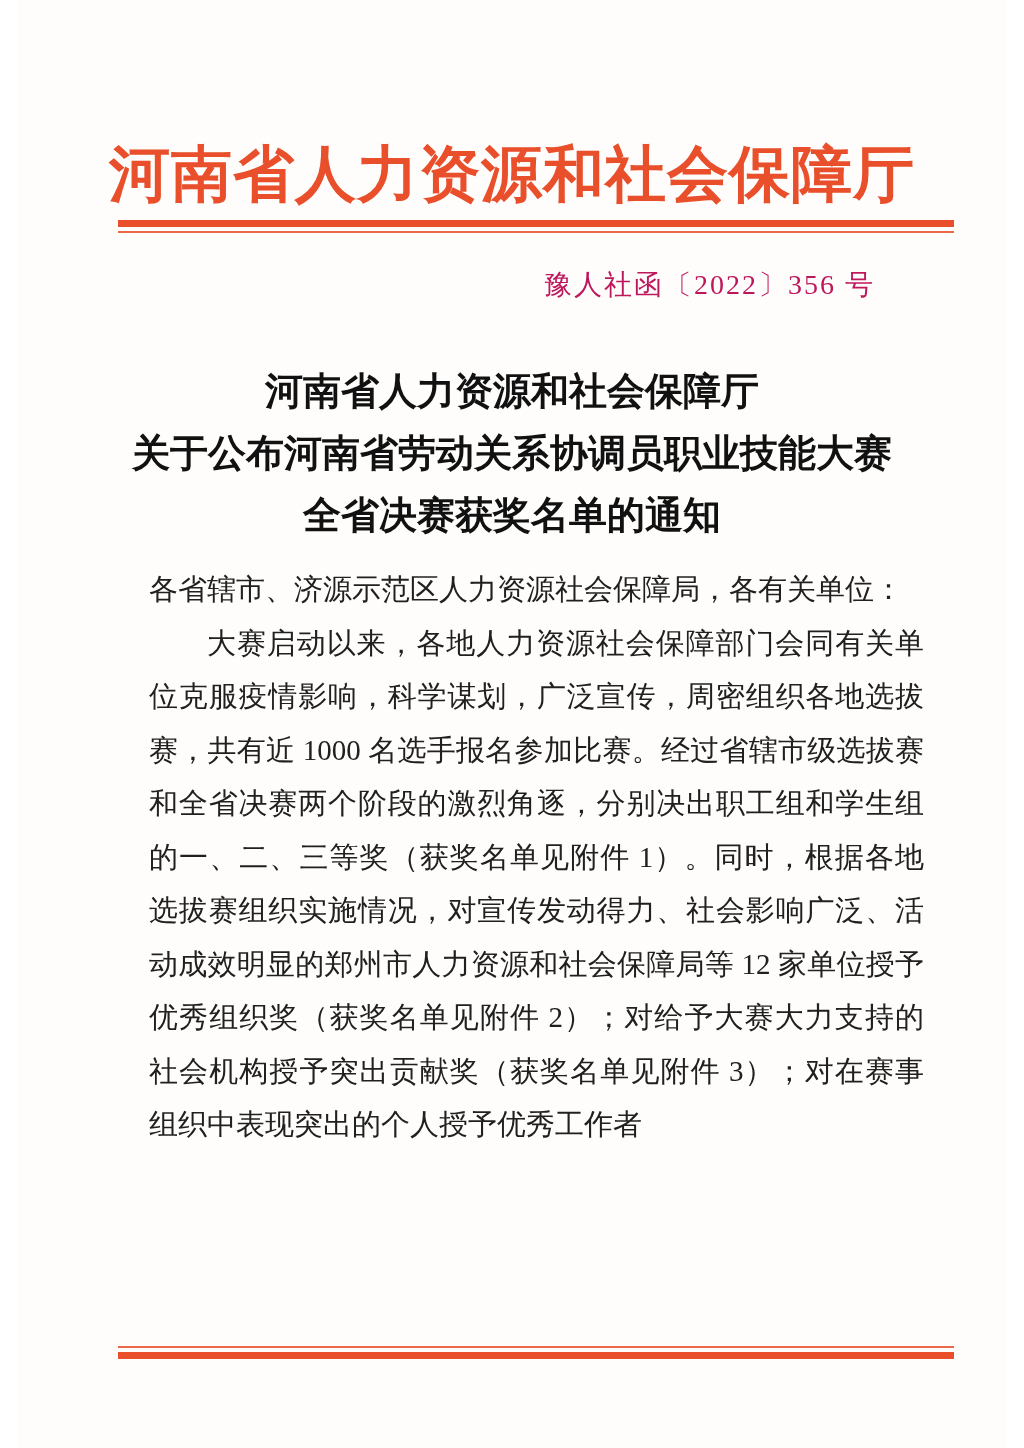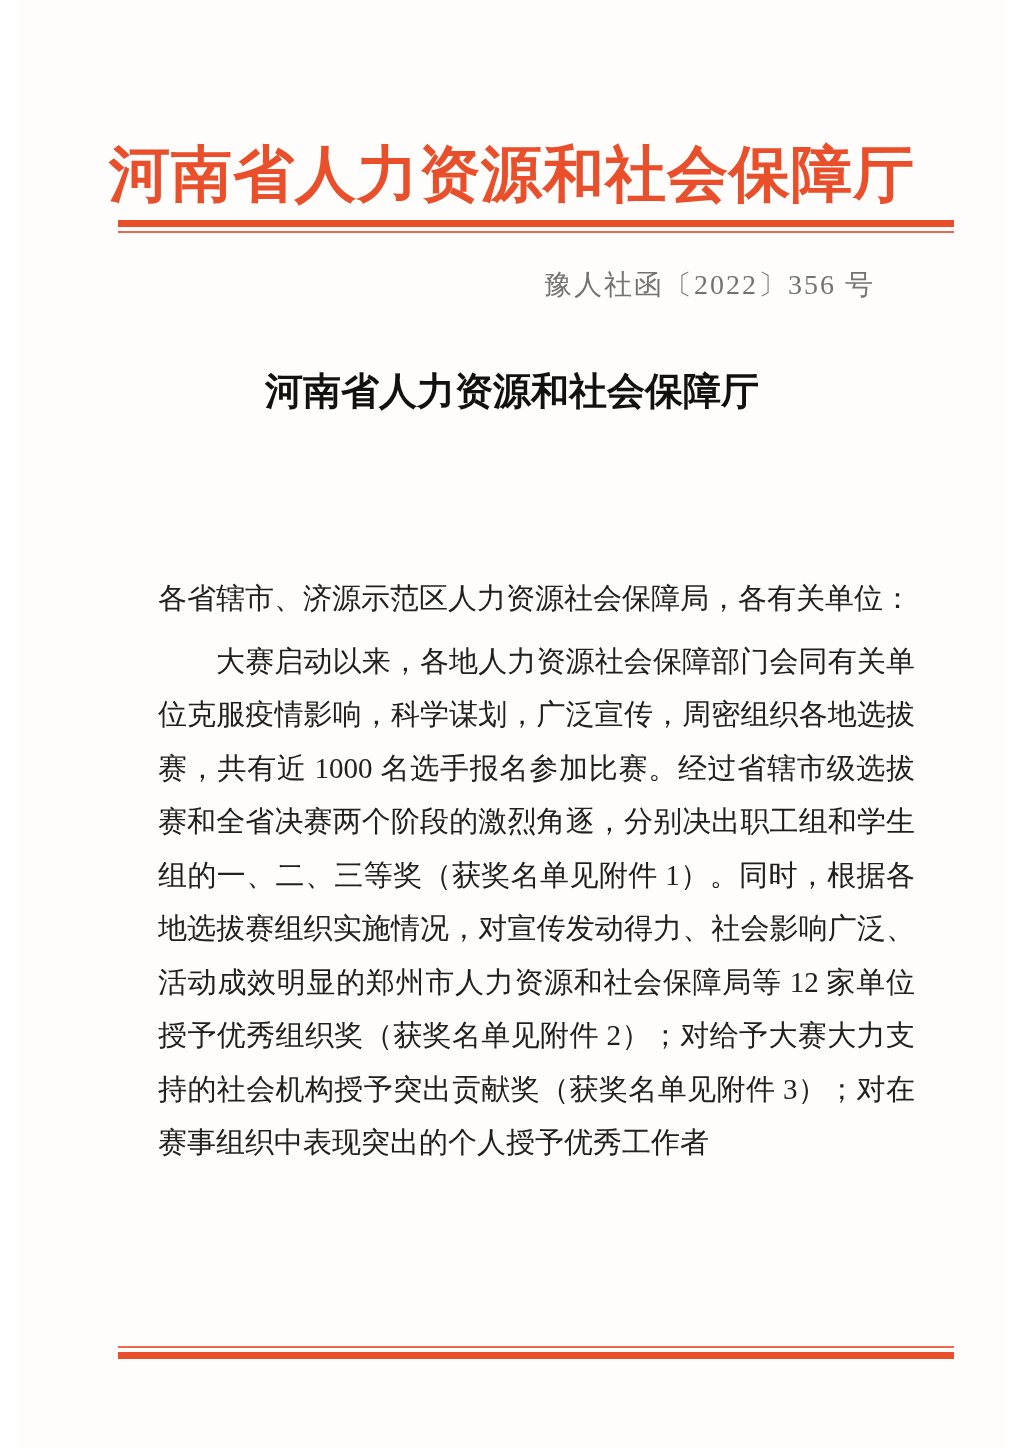--- a/index.html
+++ b/index.html
@@ -34,21 +34,21 @@
   .rule-top-thick { top: 220px; height: 7px; }
   .rule-top-thin { top: 231px; height: 2px; opacity: 0.85; }
   .rule-bottom-thin { top: 1346px; height: 2px; opacity: 0.85; }
   .rule-bottom-thick { top: 1352px; height: 7px; }
   .doc-number {
     position: absolute;
     top: 266px;
     right: 131px;
     font-size: 28px;
     letter-spacing: 2px;
-    color: #737373;
+    color: #be185d;
     white-space: nowrap;
   }
   .title {
     position: absolute;
     top: 360px;
     left: 40px;
     right: 40px;
     text-align: center;
     font-size: 38px;
     line-height: 62px;
@@ -58,37 +58,39 @@
   .body-text {
     position: absolute;
     top: 563px;
     left: 131px;
     width: 775px;
     font-size: 29px;
     line-height: 53.5px;
     text-align: justify;
     color: #202020;
   }
-  .body-text p { margin: 9px; padding: 0; }
+  .body-text p { margin: 0; padding: 0; }
   .para { text-indent: 2em; }
 </style>
 </head>
 <body>
 
 <div class="page">
 
   <div class="agency">河南省人力资源和社会保障厅</div>
 
   <div class="rule rule-top-thick"></div>
   <div class="rule rule-top-thin"></div>
 
   <div class="doc-number">豫人社函〔2022〕356 号</div>
 
   <div class="title">
     <div>河南省人力资源和社会保障厅</div>
+    <div>关于公布河南省劳动关系协调员职业技能大赛</div>
+    <div>全省决赛获奖名单的通知</div>
   </div>
 
   <div class="body-text">
     <p class="salutation">各省辖市、济源示范区人力资源社会保障局，各有关单位：</p>
     <p class="para">大赛启动以来，各地人力资源社会保障部门会同有关单位克服疫情影响，科学谋划，广泛宣传，周密组织各地选拔赛，共有近 1000 名选手报名参加比赛。经过省辖市级选拔赛和全省决赛两个阶段的激烈角逐，分别决出职工组和学生组的一、二、三等奖（获奖名单见附件 1）。同时，根据各地选拔赛组织实施情况，对宣传发动得力、社会影响广泛、活动成效明显的郑州市人力资源和社会保障局等 12 家单位授予优秀组织奖（获奖名单见附件 2）；对给予大赛大力支持的社会机构授予突出贡献奖（获奖名单见附件 3）；对在赛事组织中表现突出的个人授予优秀工作者</p>
   </div>
 
   <div class="rule rule-bottom-thin"></div>
   <div class="rule rule-bottom-thick"></div>
 

